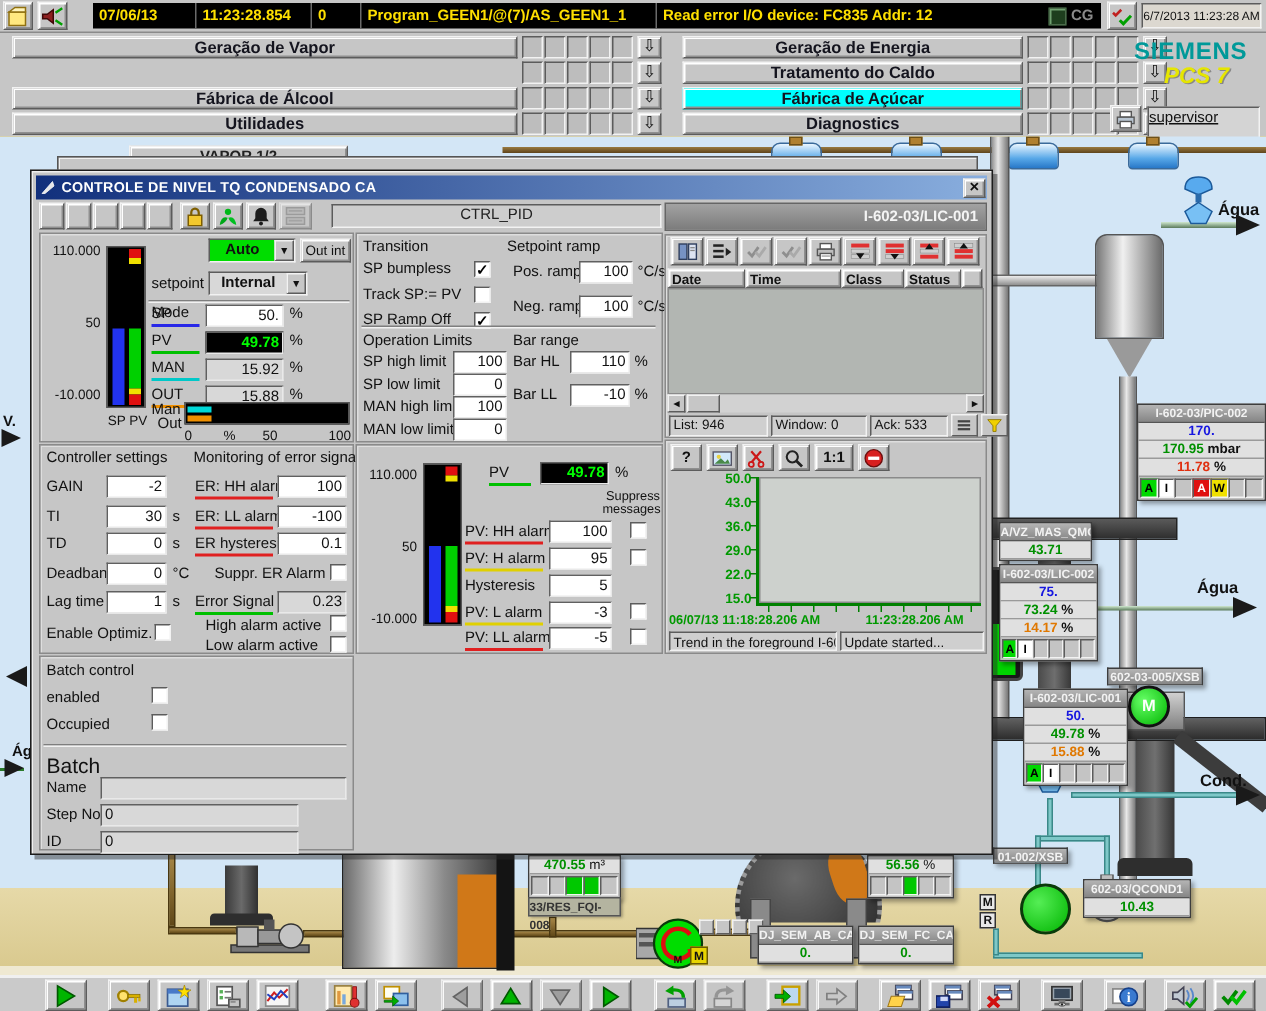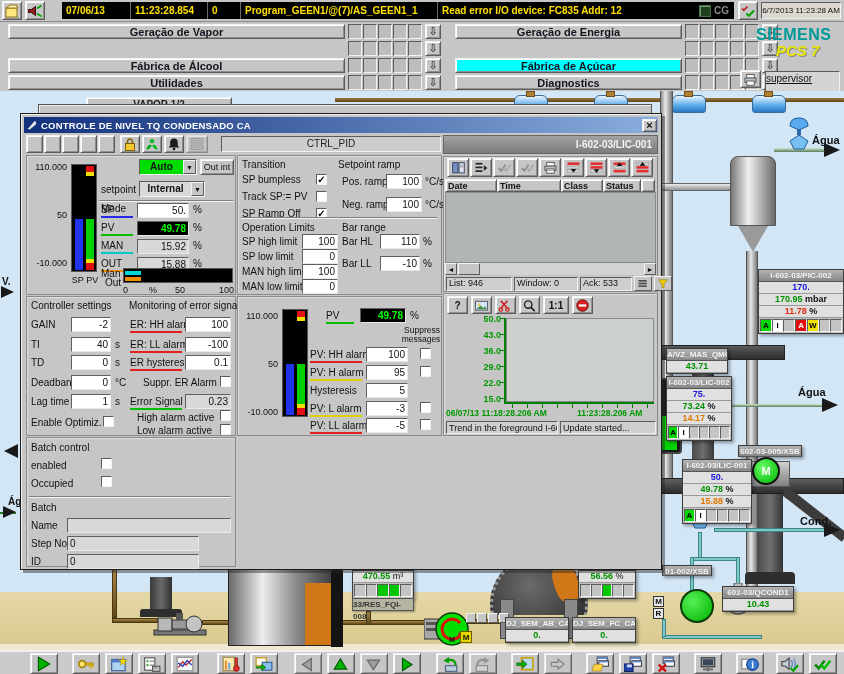--- a/index.html
+++ b/index.html
@@ -97,20 +97,21 @@
       <div class="s abs" style="left:393px;top:53px;width:14px;height:15px;background:#bdbdbd;"></div>
       <div class="s abs" style="left:408px;top:53px;width:14px;height:15px;background:#bdbdbd;"></div>
       <div class="r r2 tb abs" style="left:425px;top:53px;width:16px;height:15px;font-size:11px;line-height:13px;">⇩</div>
       <div class="r r2 navbtn abs" style="left:455px;top:2px;width:227px;height:15px;">Geração de Energia</div>
       <div class="s abs" style="left:685px;top:2px;width:14px;height:15px;background:#bdbdbd;"></div>
       <div class="s abs" style="left:700px;top:2px;width:14px;height:15px;background:#bdbdbd;"></div>
       <div class="s abs" style="left:715px;top:2px;width:14px;height:15px;background:#bdbdbd;"></div>
       <div class="s abs" style="left:730px;top:2px;width:14px;height:15px;background:#bdbdbd;"></div>
       <div class="s abs" style="left:745px;top:2px;width:14px;height:15px;background:#bdbdbd;"></div>
       <div class="r r2 tb abs" style="left:762px;top:2px;width:16px;height:15px;font-size:11px;line-height:13px;">⇩</div>
+      <div class="r r2 navbtn abs" style="left:455px;top:19px;width:227px;height:15px;">Tratamento do Caldo</div>
       <div class="s abs" style="left:685px;top:19px;width:14px;height:15px;background:#bdbdbd;"></div>
       <div class="s abs" style="left:700px;top:19px;width:14px;height:15px;background:#bdbdbd;"></div>
       <div class="s abs" style="left:715px;top:19px;width:14px;height:15px;background:#bdbdbd;"></div>
       <div class="s abs" style="left:730px;top:19px;width:14px;height:15px;background:#bdbdbd;"></div>
       <div class="s abs" style="left:745px;top:19px;width:14px;height:15px;background:#bdbdbd;"></div>
       <div class="r r2 tb abs" style="left:762px;top:19px;width:16px;height:15px;font-size:11px;line-height:13px;">⇩</div>
       <div class="r r2 navbtn abs" style="left: 455px; top: 36px; width: 227px; height: 15px; background: rgb(0, 255, 255);">Fábrica de Açúcar</div>
       <div class="s abs" style="left:685px;top:36px;width:14px;height:15px;background:#bdbdbd;"></div>
       <div class="s abs" style="left:700px;top:36px;width:14px;height:15px;background:#bdbdbd;"></div>
       <div class="s abs" style="left:715px;top:36px;width:14px;height:15px;background:#bdbdbd;"></div>
@@ -601,21 +602,21 @@
               </svg>
             </div>
           </div>
         </div>
       </div>
       <div class="panel abs" style="left:5px;top:182px;width:210px;height:140px;">
         <div class="abs" style="left:4px;top:3px;font-size:10px;">Controller settings</div>
         <div class="abs" style="left:4px;top:22px;font-size:10px;">GAIN</div>
         <div class="fld abs" style="left:44px;top:20px;width:40px;height:15px;">-2</div>
         <div class="abs" style="left:4px;top:42px;font-size:10px;">TI</div>
-        <div class="fld abs" style="left:44px;top:40px;width:40px;height:15px;">40</div>
+        <div class="fld abs" style="left:44px;top:40px;width:40px;height:15px;">30</div>
         <div class="abs" style="left:88px;top:42px;font-size:10px;">s</div>
         <div class="abs" style="left:4px;top:60px;font-size:10px;">TD</div>
         <div class="fld abs" style="left:44px;top:58px;width:40px;height:15px;">0</div>
         <div class="abs" style="left:88px;top:60px;font-size:10px;">s</div>
         <div class="abs" style="left:4px;top:80px;font-size:10px;">Deadband</div>
         <div class="fld abs" style="left:44px;top:78px;width:40px;height:15px;">0</div>
         <div class="abs" style="left:88px;top:80px;font-size:10px;">°C</div>
         <div class="abs" style="left:4px;top:99px;font-size:10px;">Lag time</div>
         <div class="fld abs" style="left:44px;top:97px;width:40px;height:15px;">1</div>
         <div class="abs" style="left:88px;top:99px;font-size:10px;">s</div>
@@ -738,21 +739,21 @@
         <div class="s abs" style="left:2px;top:127px;width:112px;height:13px;font-size:9px;line-height:12px;padding-left:2px;background:#cfcfcf;white-space:nowrap;overflow:hidden;">Trend in the foreground I-602-0</div>
         <div class="s abs" style="left:116px;top:127px;width:96px;height:13px;font-size:9px;line-height:12px;padding-left:2px;background:#cfcfcf;white-space:nowrap;overflow:hidden;">Update started...</div>
       </div>
       <div class="panel abs" style="left:5px;top:323px;width:210px;height:130px;">
         <div class="abs" style="left:4px;top:4px;font-size:10px;">Batch control</div>
         <div class="abs" style="left:4px;top:22px;font-size:10px;">enabled</div>
         <div class="cb abs" style="left:74px;top:20px;"></div>
         <div class="abs" style="left:4px;top:40px;font-size:10px;">Occupied</div>
         <div class="cb abs" style="left:74px;top:38px;"></div>
         <div class="hl abs" style="left:2px;top:58px;width:202px;"></div>
-        <div class="abs" style="left:4px;top:64px;font-size:10px;">Batch</div>
+        <div class="abs" style="left:4px;top:64px;font-size:14px;">Batch</div>
         <div class="abs" style="left:4px;top:82px;font-size:10px;">Name</div>
         <div class="fld abs" style="left: 40px; top: 80px; width: 164px; height: 15px; background: rgb(216, 216, 216); text-align: left;"></div>
         <div class="abs" style="left:4px;top:100px;font-size:10px;">Step No.</div>
         <div class="fld abs" style="left: 40px; top: 98px; width: 132px; height: 15px; background: rgb(216, 216, 216); text-align: left;">0</div>
         <div class="abs" style="left:4px;top:118px;font-size:10px;">ID</div>
         <div class="fld abs" style="left: 40px; top: 116px; width: 132px; height: 15px; background: rgb(216, 216, 216); text-align: left;">0</div>
       </div>
     </div>
     <div class="abs" style="left:0;top:650px;width:844px;height:24px;background:#cacaca;border-top:2px solid #f0f0f0;">
       <div class="r r2 tb abs" style="left:30px;top:1px;width:28px;height:21px;">

